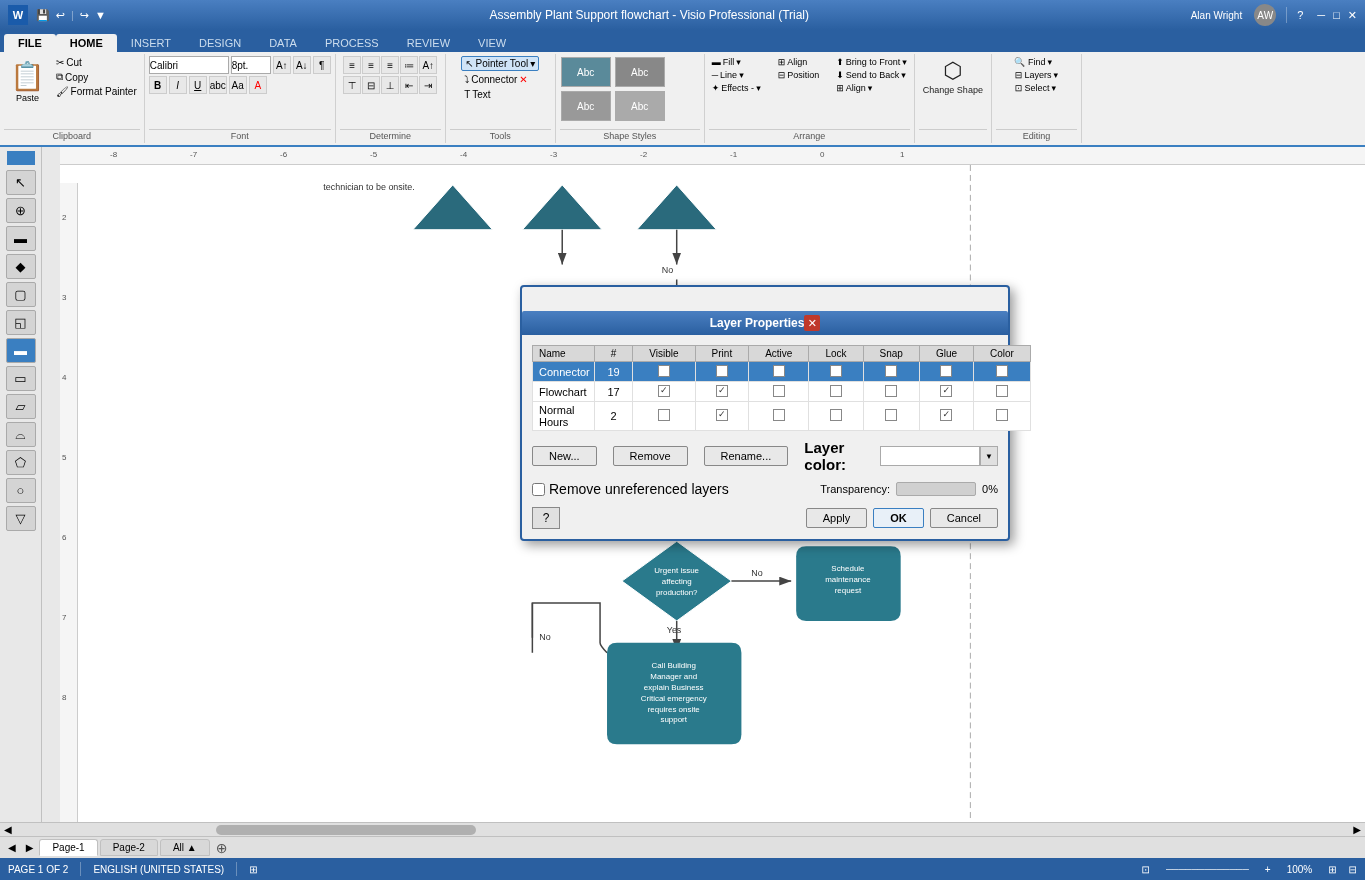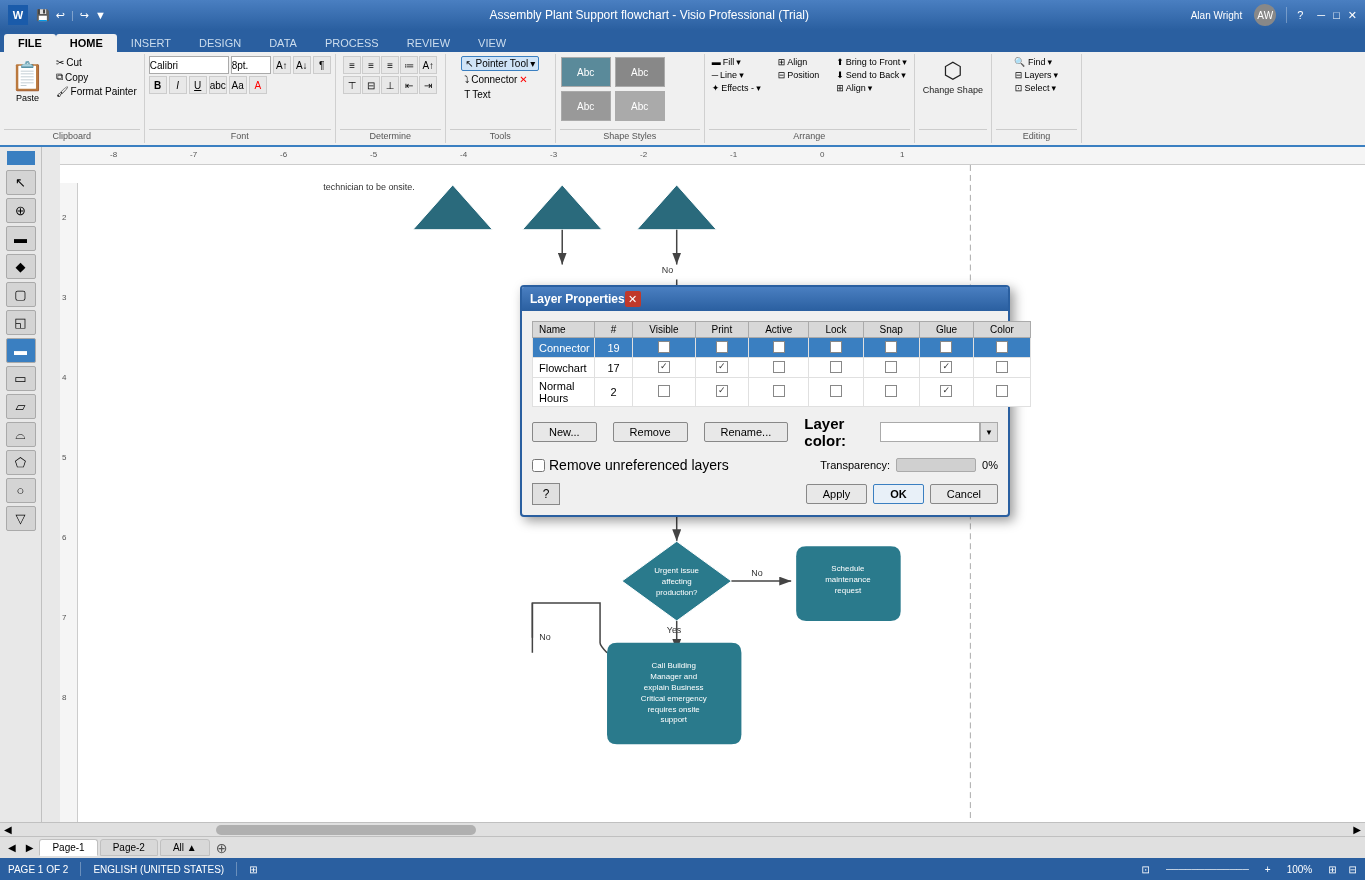--- a/index.html
+++ b/index.html
@@ -207,22 +207,23 @@
       box-shadow: 4px 4px 12px rgba(0,0,0,0.4);
     }
     #dialog-title {
       background: linear-gradient(to bottom, #4a7fc1, #2a5fa0);
       color: white;
       padding: 4px 8px;
       font-size: 12px;
       font-weight: bold;
       display: flex;
       align-items: center;
-      justify-content: flex-start;
+      justify-content: center;
       border-radius: 2px 2px 0 0;
+      margin-top: 24px;
     }
     #dialog-close {
       width: 16px;
       height: 16px;
       background: #c0392b;
       color: white;
       border: none;
       cursor: pointer;
       font-size: 11px;
       display: flex;

